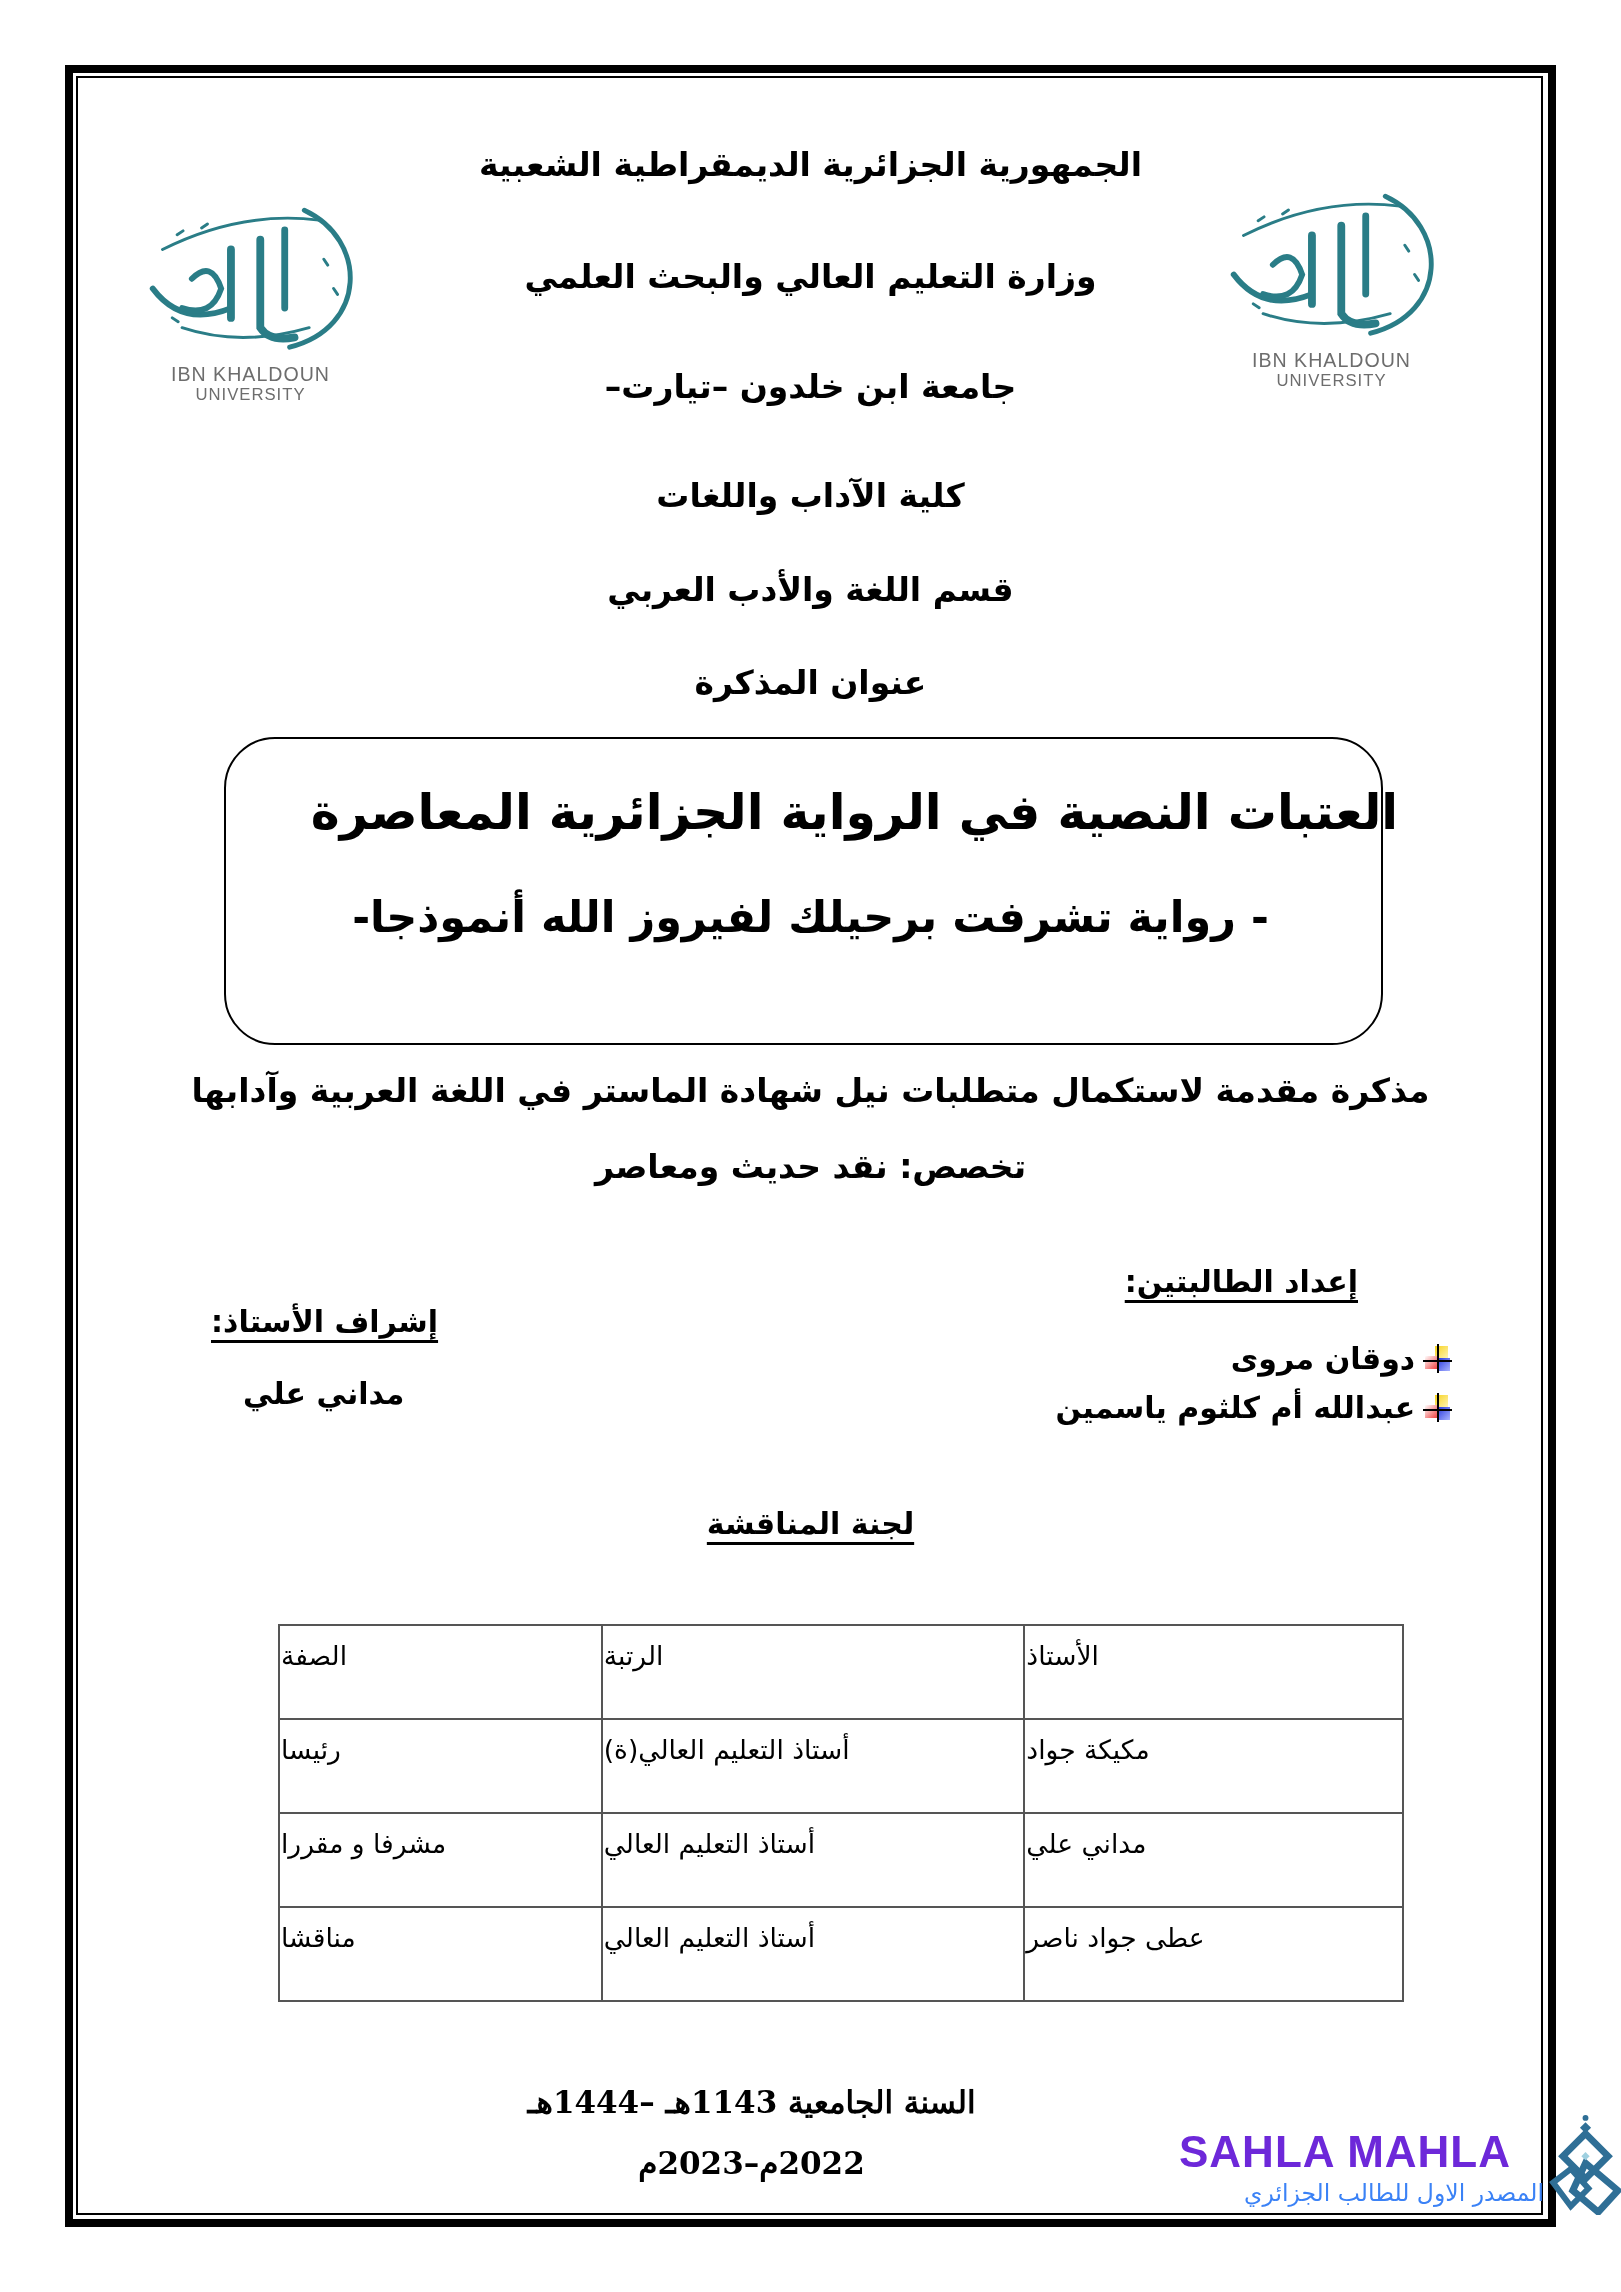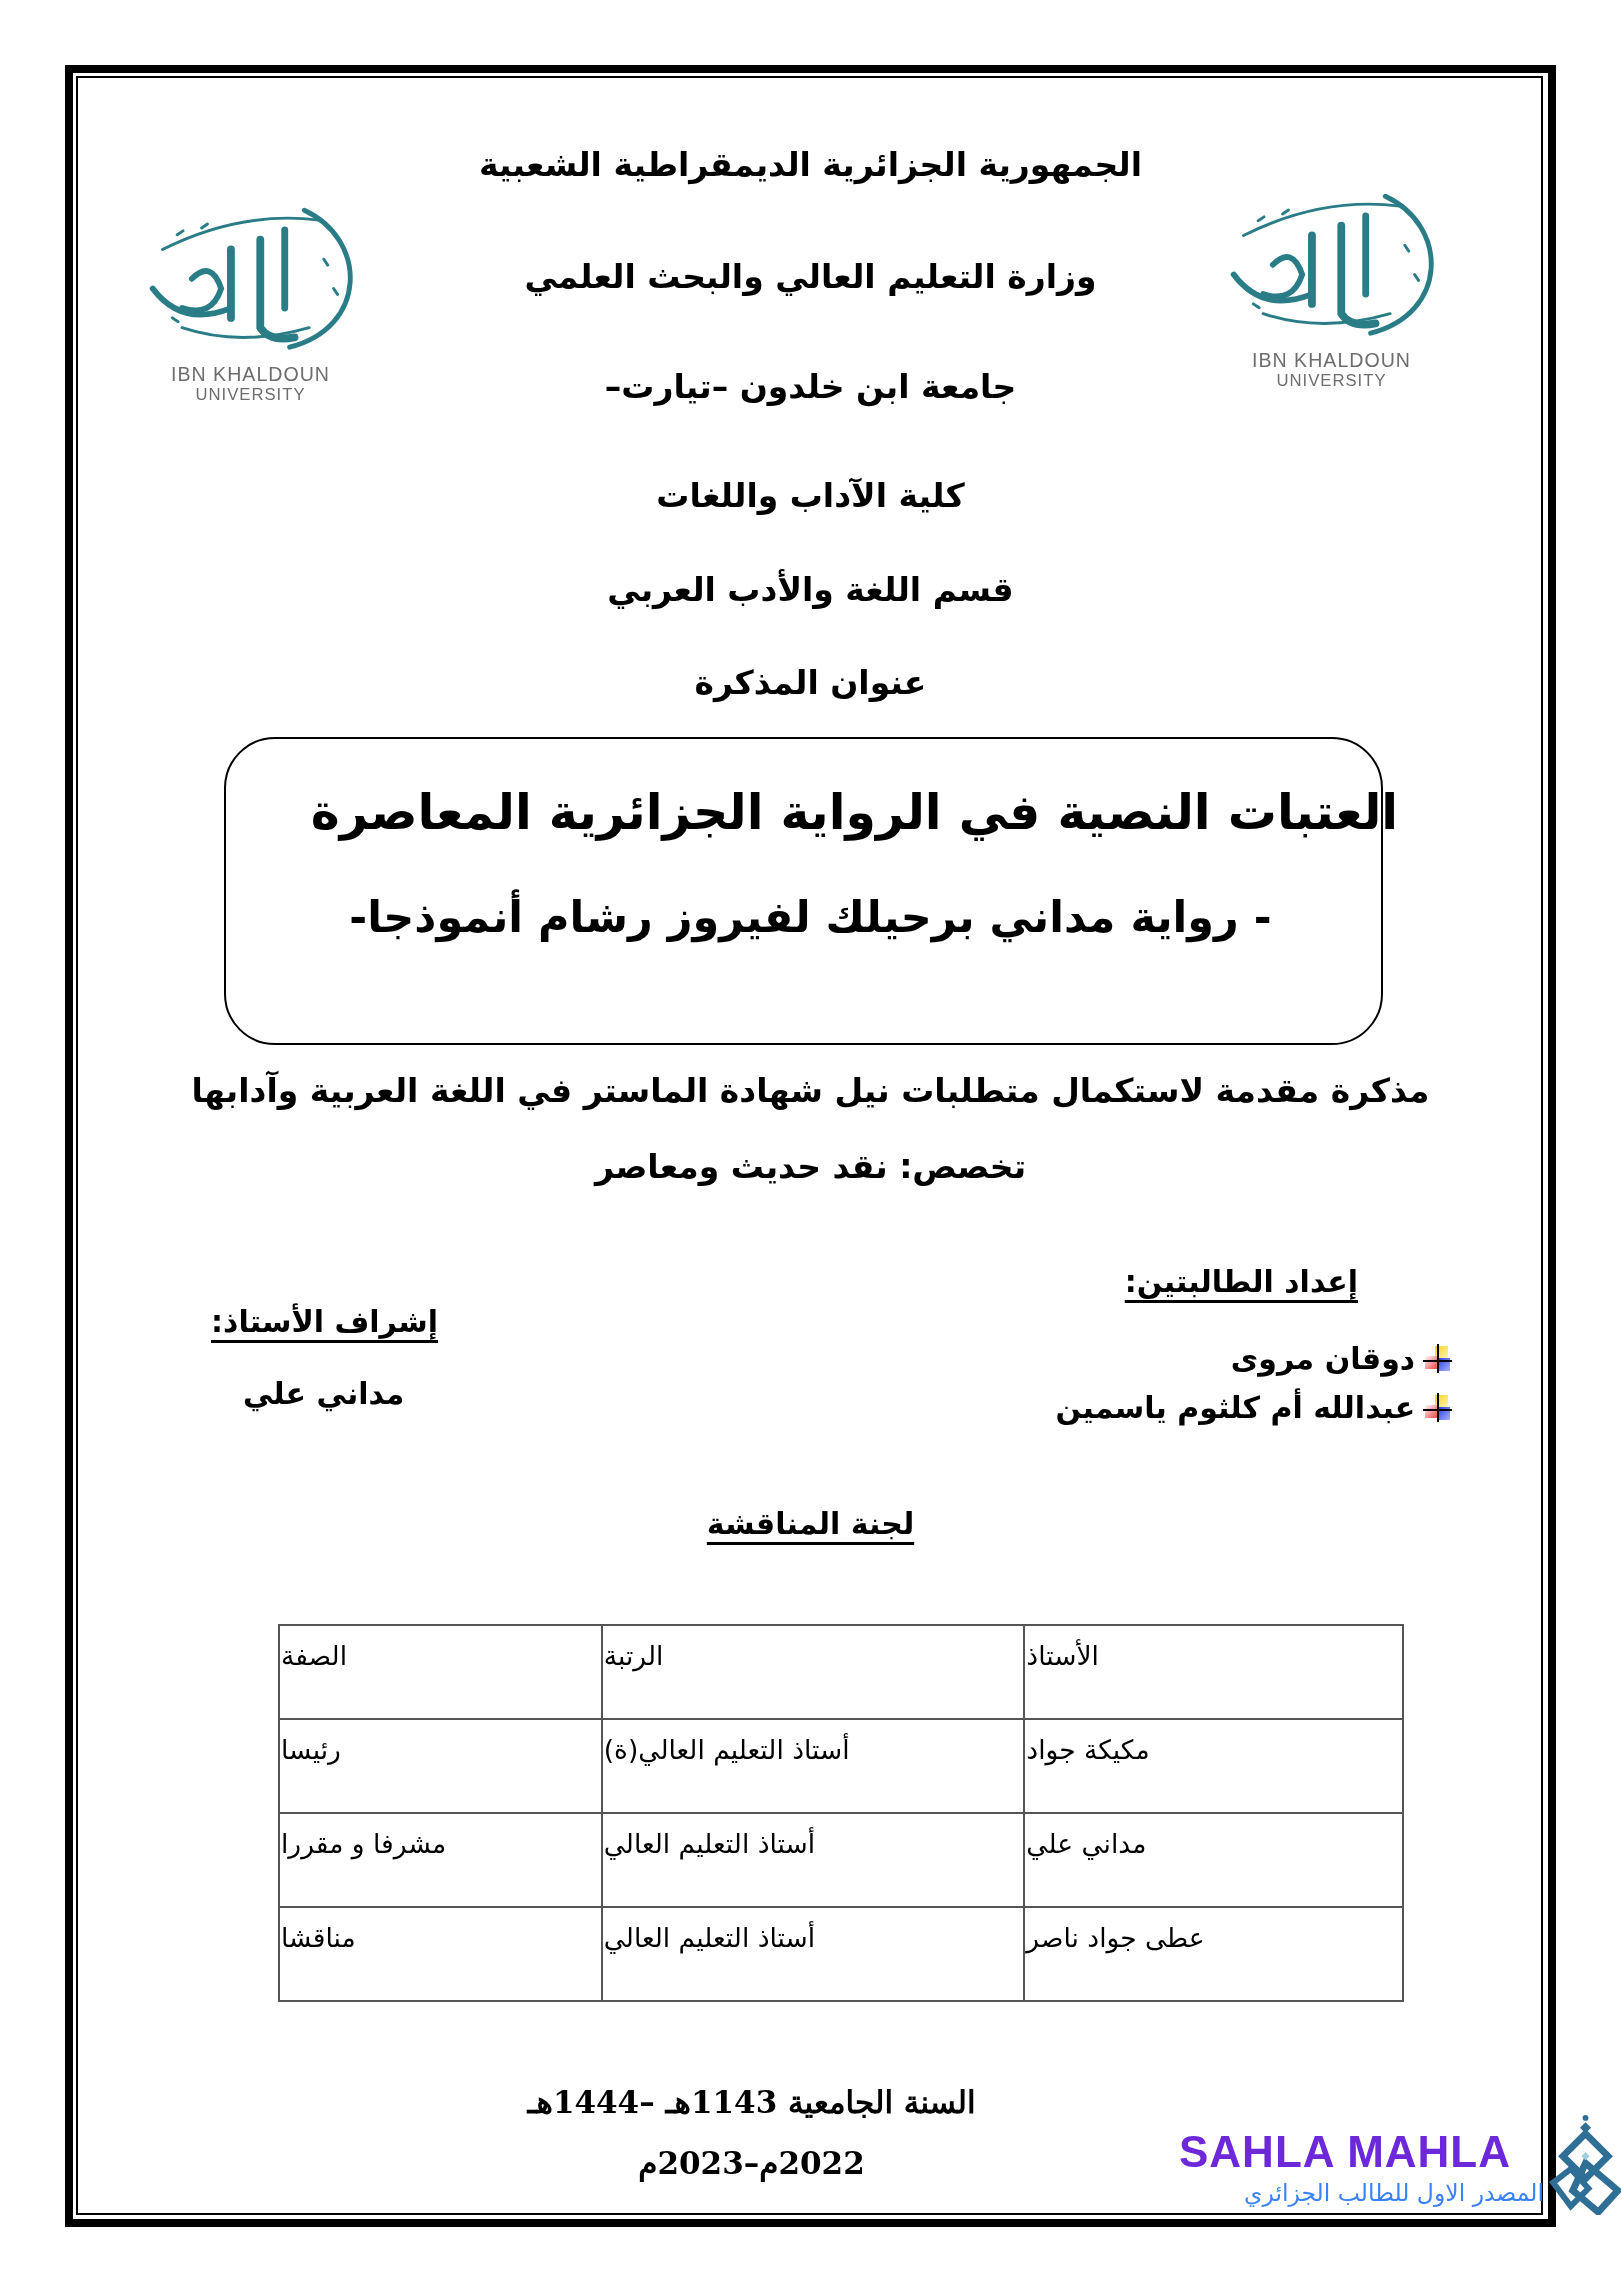--- a/index.html
+++ b/index.html
@@ -194,21 +194,21 @@
 
 <div class="ar line h-header" style="top:145px;">الجمهورية الجزائرية الديمقراطية الشعبية</div>
 <div class="ar line h-header" style="top:257px;">وزارة التعليم العالي والبحث العلمي</div>
 <div class="ar line h-header" style="top:367px;">جامعة ابن خلدون –تيارت–</div>
 <div class="ar line h-header" style="top:476px;">كلية الآداب واللغات</div>
 <div class="ar line h-header" style="top:570px;">قسم اللغة والأدب العربي</div>
 <div class="ar line h-header" style="top:663px;">عنوان المذكرة</div>
 
 <div class="title-box"></div>
 <div class="ar line title-main">العتبات النصية في الرواية الجزائرية المعاصرة</div>
-<div class="ar line title-sub">- رواية مداني برحيلك لفيروز رشام أنموذجا-</div>
+<div class="ar line title-sub">- رواية تشرفت برحيلك لفيروز الله أنموذجا-</div>
 
 <div class="ar line h-header" style="top:1071px;">مذكرة مقدمة لاستكمال متطلبات نيل شهادة الماستر في اللغة العربية وآدابها</div>
 <div class="ar line h-header" style="top:1147px;">تخصص: نقد حديث ومعاصر</div>
 
 <div class="ar h-label underline" style="top:1264px; right:263px;">إعداد الطالبتين:</div>
 <div class="student" style="top:1341px; right:169px;">
   <span class="bullet">
     <span class="sq-y"></span>
       <span class="sq-r"></span>
       <span class="sq-b"></span>

